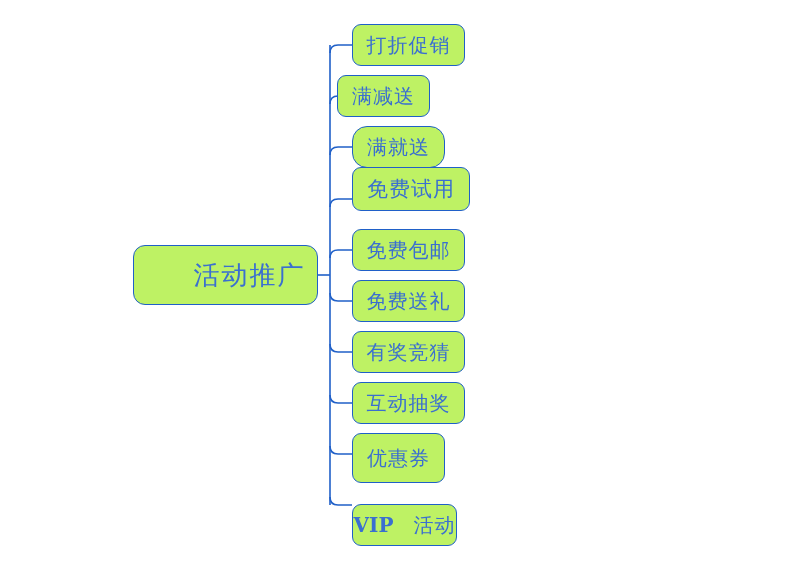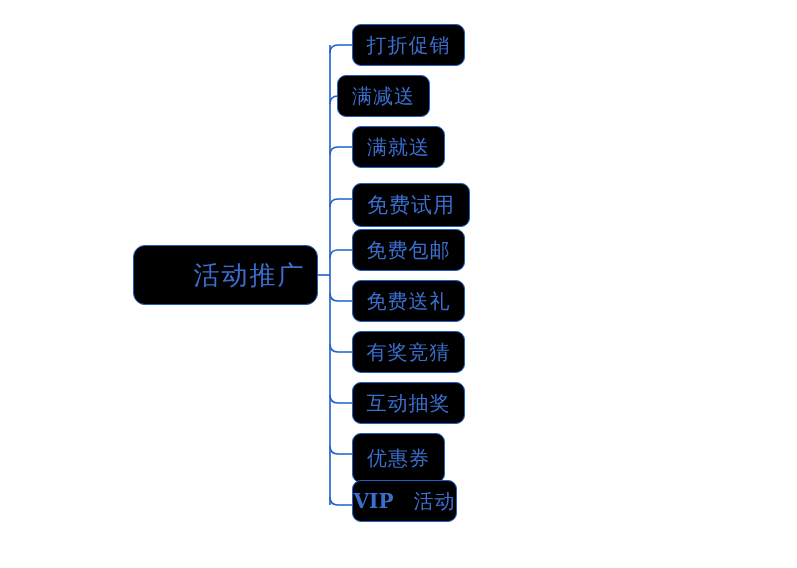--- a/index.html
+++ b/index.html
@@ -30,21 +30,21 @@
     left: 0;
     top: 0;
     width: 797px;
     height: 568px;
     pointer-events: none;
   }
 
   .node {
     position: absolute;
     box-sizing: border-box;
-    background: #000000;
+    background: #bef264;
     border: 1px solid #2060c8;
     border-radius: 9px;
     display: flex;
     align-items: center;
     justify-content: center;
     color: #3a6fd0;
     white-space: nowrap;
     line-height: 1;
   }
 
@@ -99,25 +99,25 @@
   </div>
 
   <div class="node child" style="left:352px; top:24px; width:113px; height:42px;">
     <span>打折促销</span>
   </div>
 
   <div class="node child" style="left:337px; top:75px; width:93px; height:42px;">
     <span>满减送</span>
   </div>
 
-  <div class="node child" style="left:352px; top:126px; width:93px; height:42px;">
+  <div class="node child" style="left:352px; top:126px; width:93px; height:42px;border-radius:15px;">
     <span>满就送</span>
   </div>
 
-  <div class="node child big" style="left:352px; top:183px; width:118px; height:44px;">
+  <div class="node child big" style="left:352px; top:167px; width:118px; height:44px;">
     <span>免费试用</span>
   </div>
 
   <div class="node child" style="left:352px; top:229px; width:113px; height:42px;">
     <span>免费包邮</span>
   </div>
 
   <div class="node child" style="left:352px; top:280px; width:113px; height:42px;font-family:Liberation Serif, serif;">
     <span>免费送礼</span>
   </div>
@@ -127,18 +127,18 @@
   </div>
 
   <div class="node child" style="left:352px; top:382px; width:113px; height:42px;text-align:center;">
     <span>互动抽奖</span>
   </div>
 
   <div class="node child" style="left:352px; top:433px; width:93px; height:50px;">
     <span>优惠券</span>
   </div>
 
-  <div class="node child" style="left:352px; top:480px; width:105px; height:42px;gap:20px;">
+  <div class="node child" style="left:352px; top:504px; width:105px; height:42px;gap:20px;">
     <span class="latin">VIP</span>
       <span>活动</span>
   </div>
 
 </div>
 
 </body></html>

